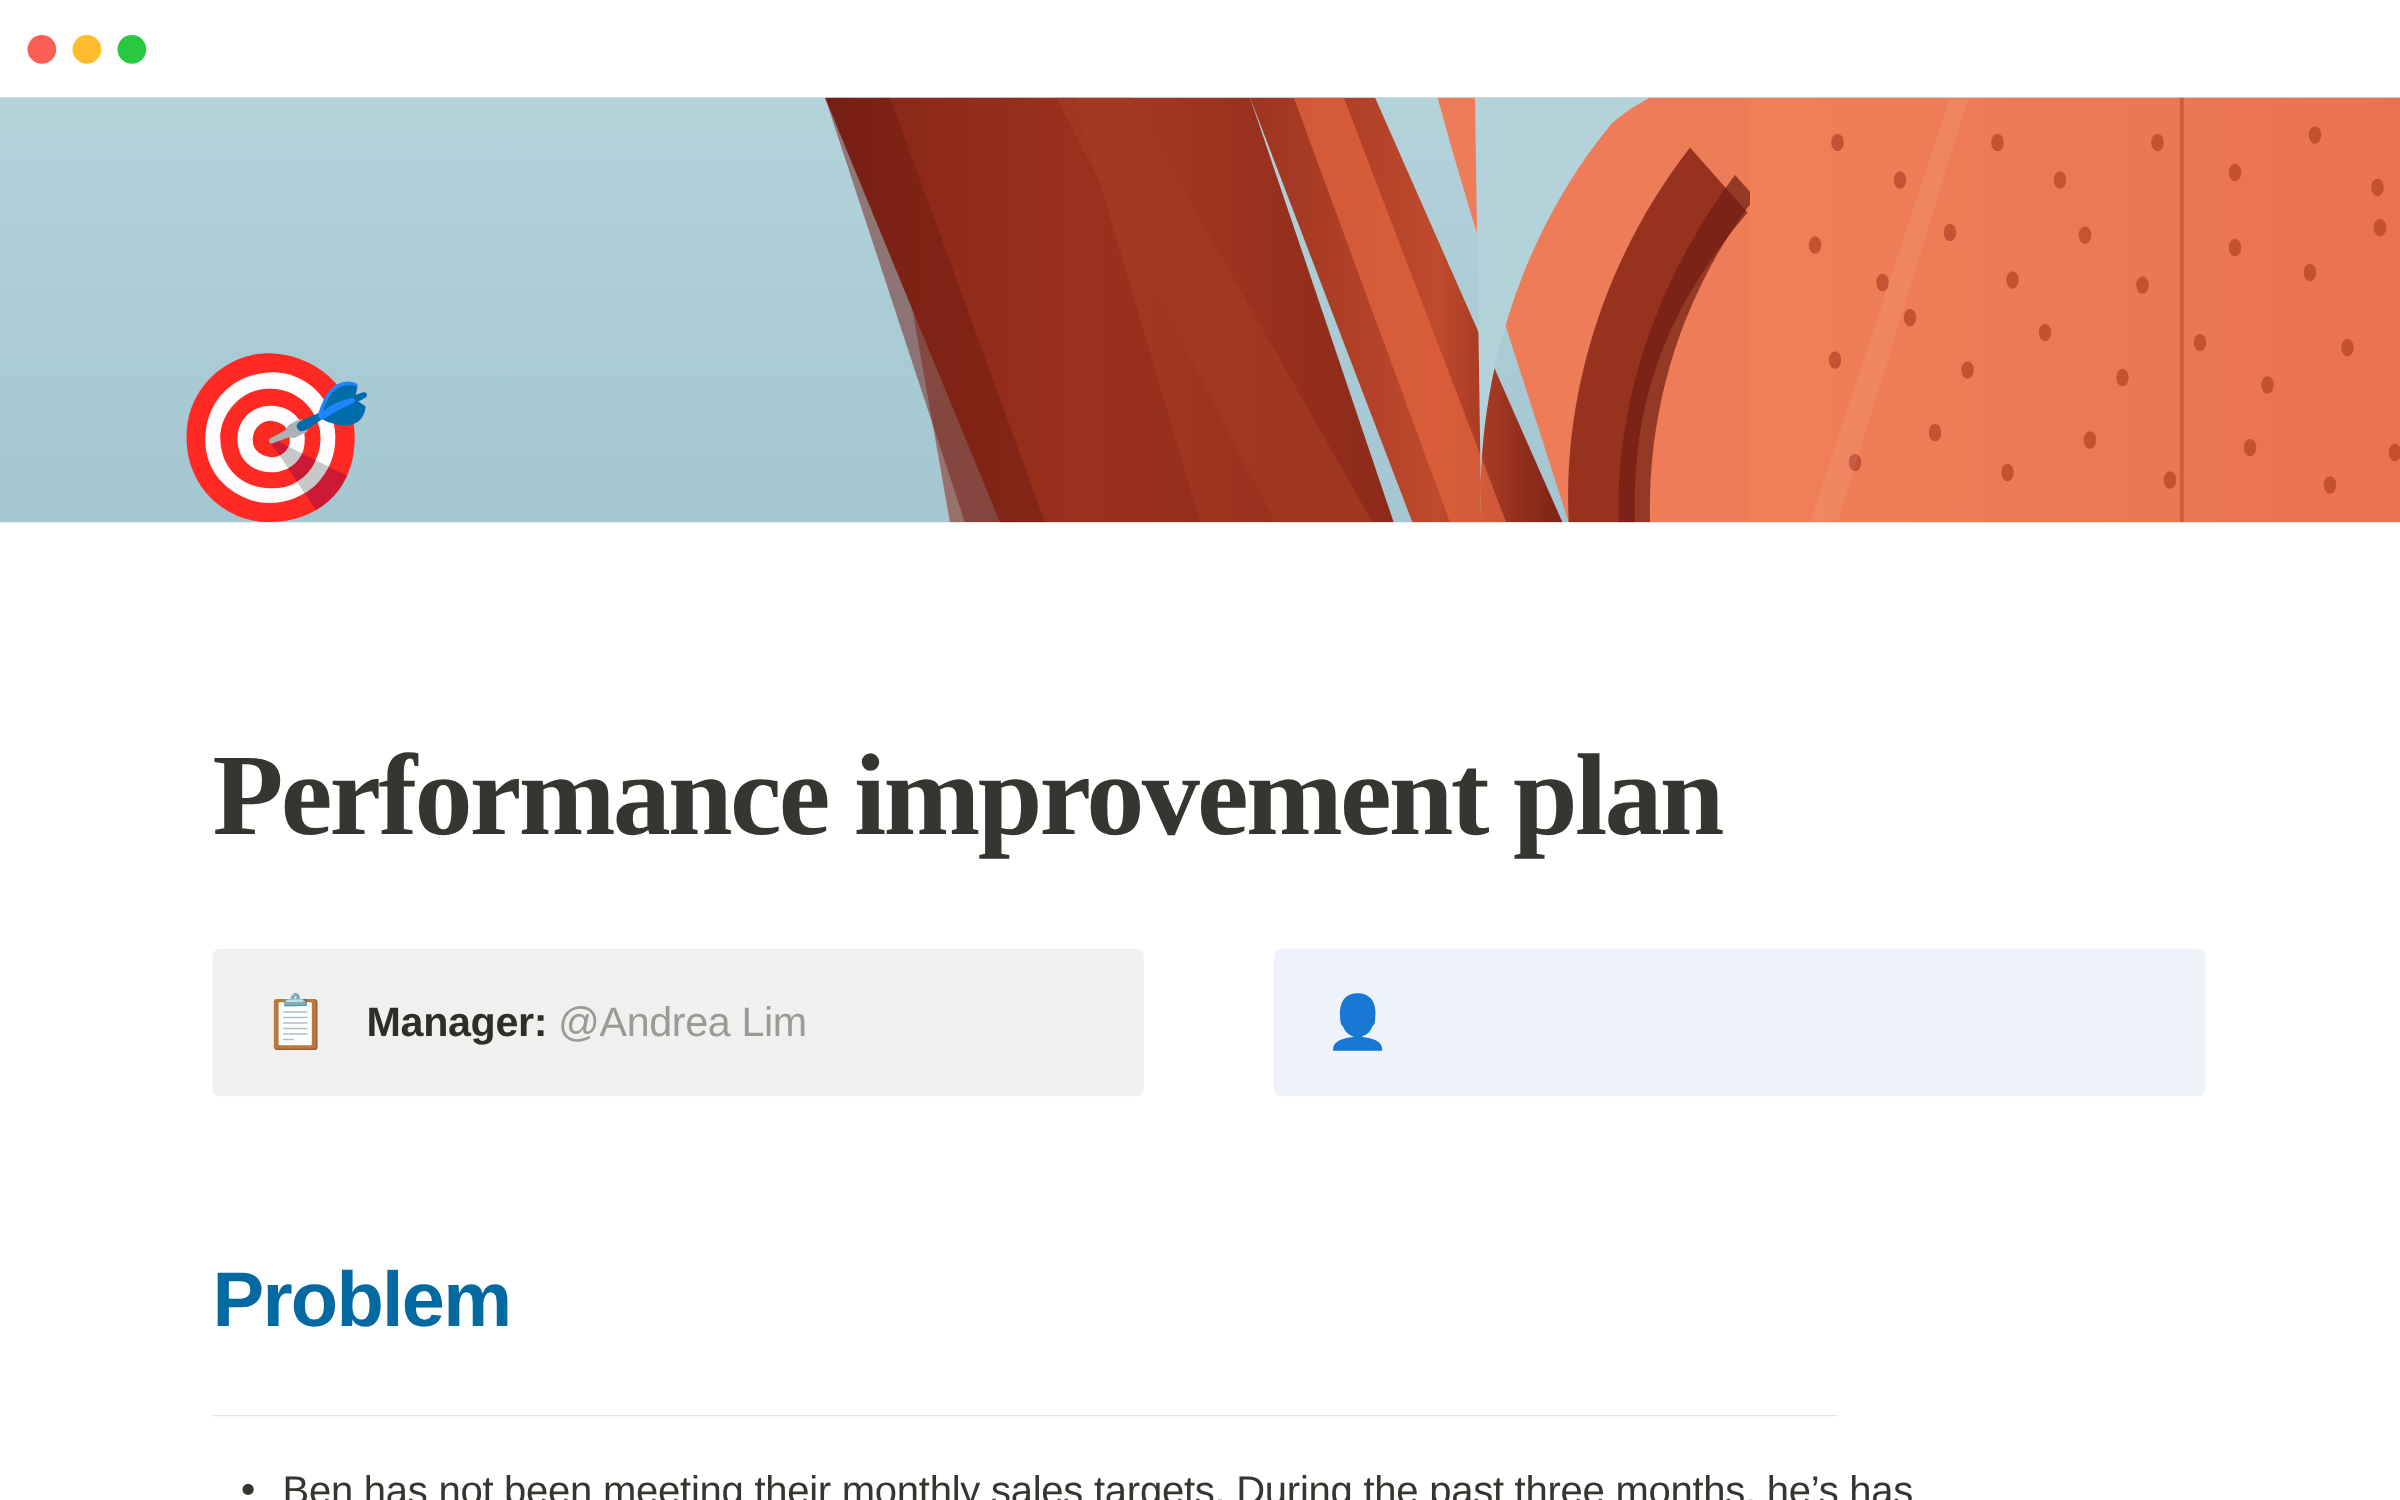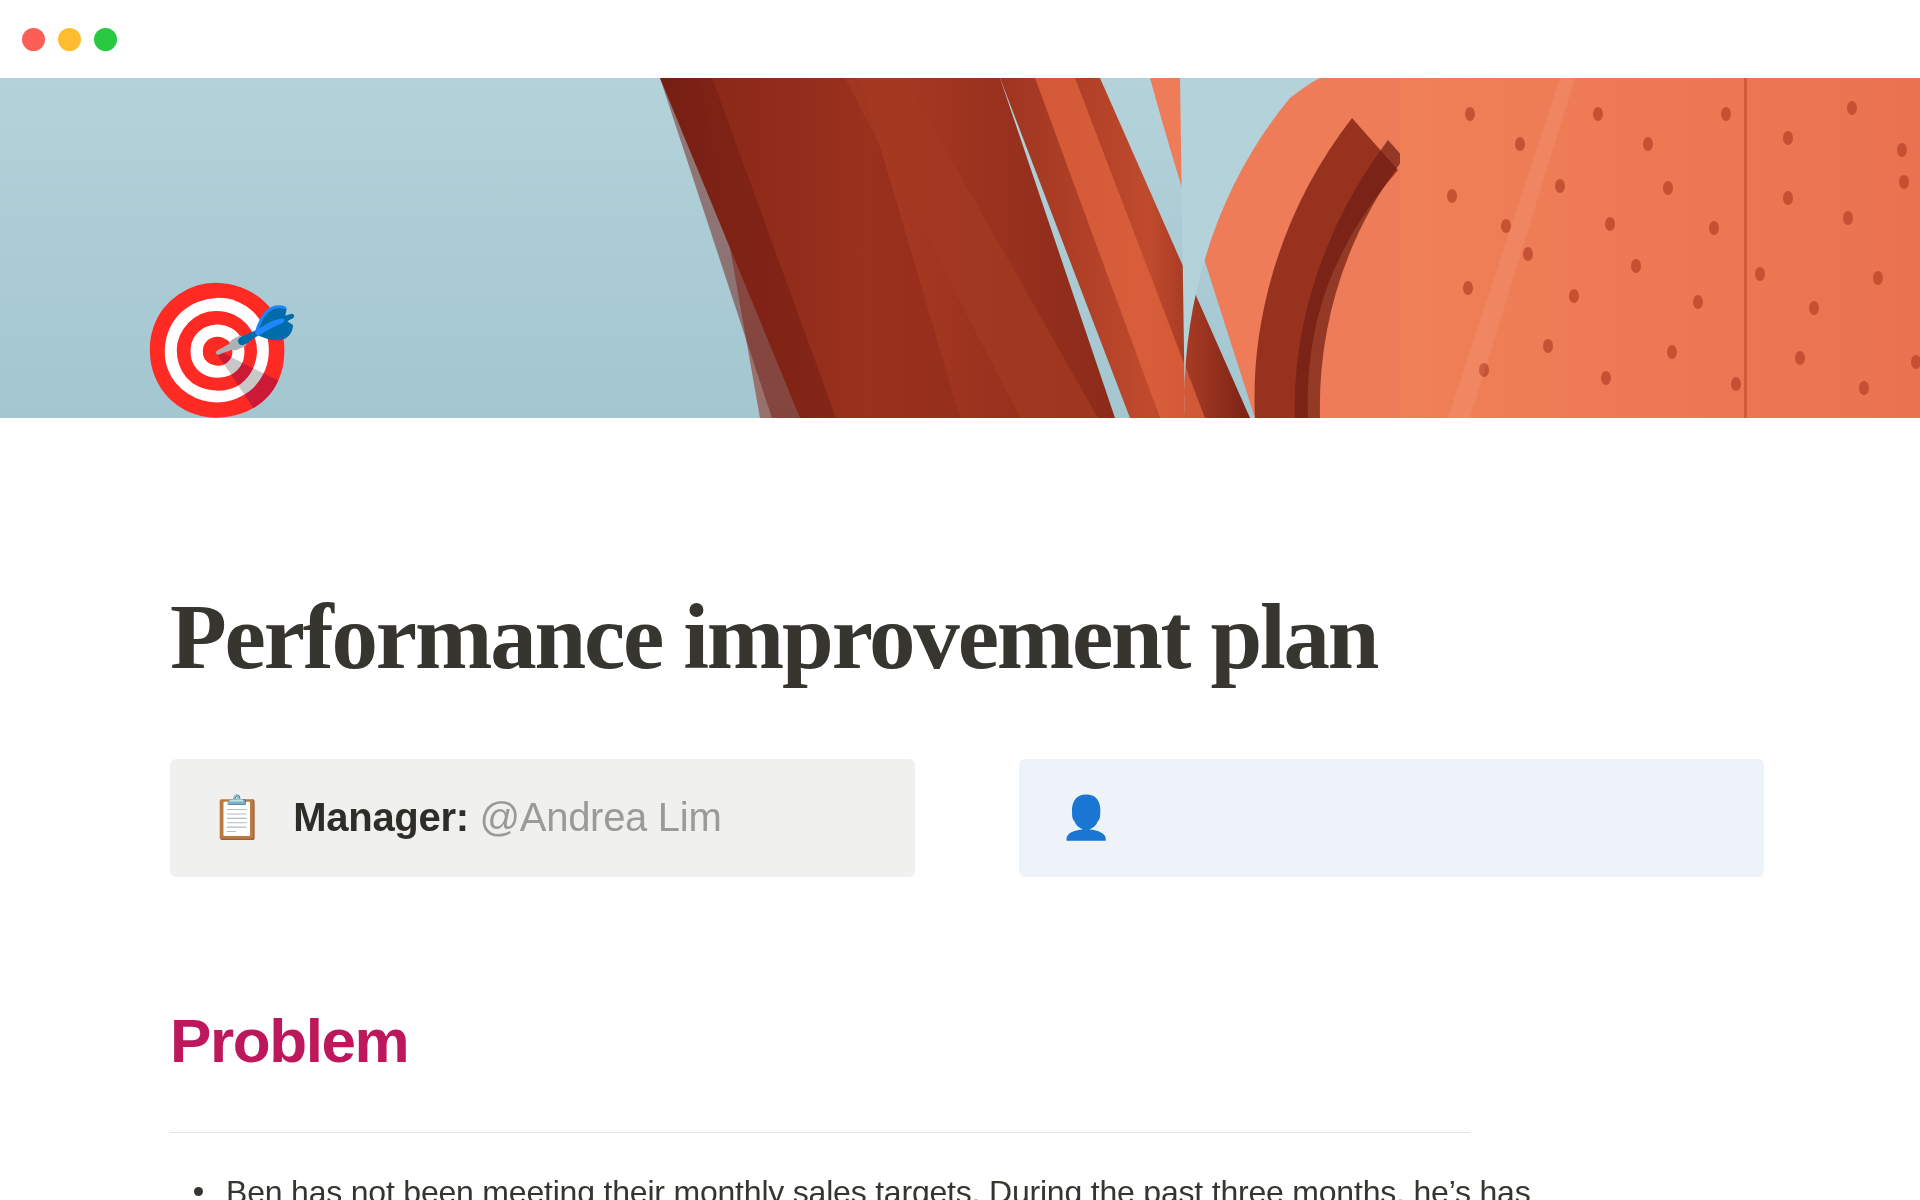--- a/index.html
+++ b/index.html
@@ -67,33 +67,33 @@
     width:745px; height:118px;
     border-radius:6px;
     display:flex; align-items:center;
     padding-left:41px;
     gap:30px;
   }
   .callout-manager  { background:#f0f0ee; }
   .callout-employee { background:#edf3f8; }
   .callout-emoji { font-size:42px; line-height:1; user-select:none; }
   .callout-text {
-    font-size:40px; color:#37352f; white-space:nowrap;
+    font-size:33px; color:#37352f; white-space:nowrap;
     letter-spacing:-0.3px;
   }
   .callout-text .lbl { font-weight:700; color:#2f2d28; }
   .callout-text .mention { color:#9b9a97; }
 
   
   .section-heading {
     margin-top:128px;
     font-size:62px;
     font-weight:700;
     letter-spacing:-1.4px;
-    color:#be185d;
+    color:#0369a1;
   }
   .divider {
     margin-top:56px;
     width:1300px; height:1px;
     background:#e4e4e2;
   }
   .bullet-list { margin-top:36px; list-style:none; }
   .bullet-item {
     position:relative;
     padding-left:56px;

